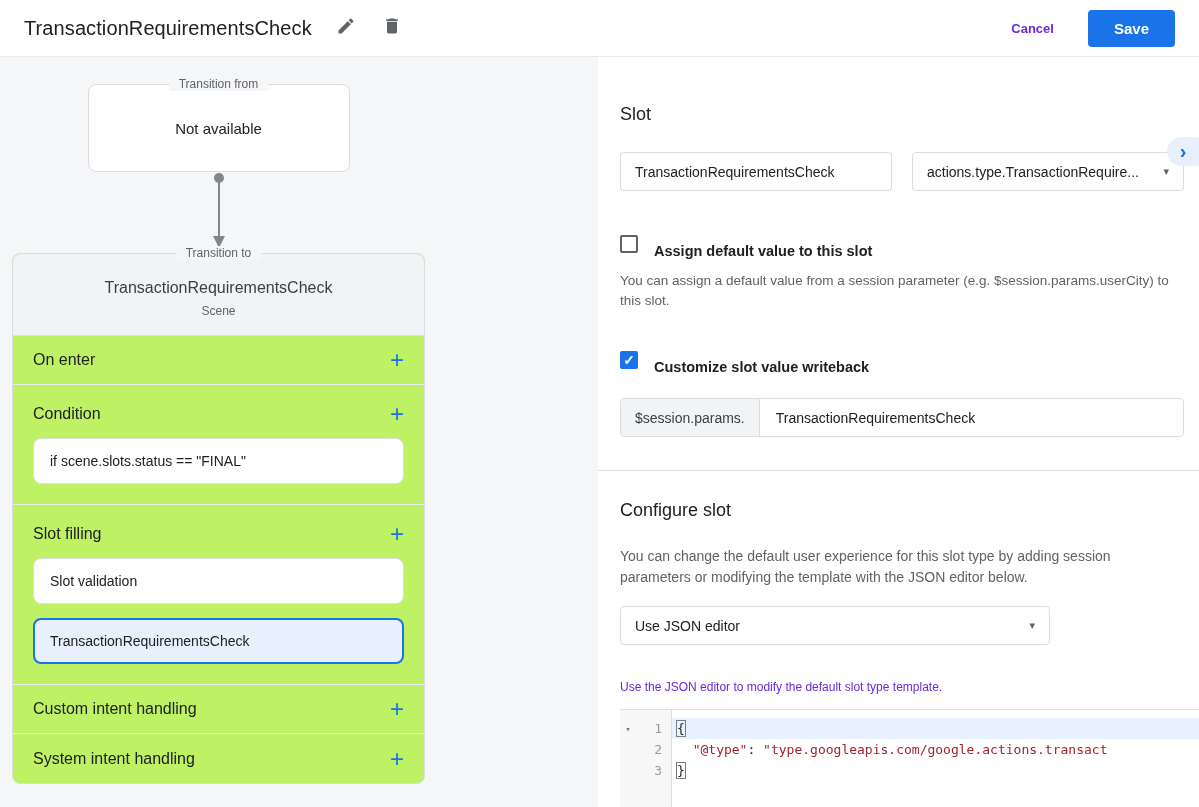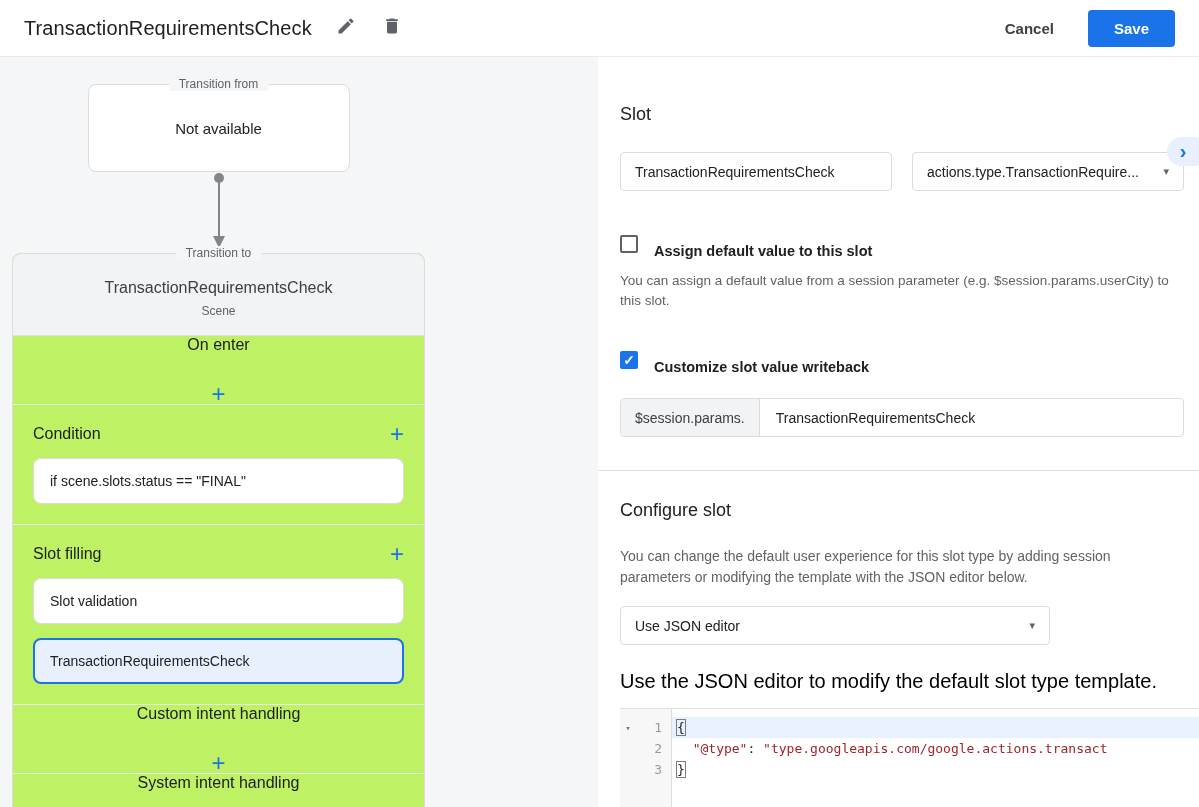--- a/index.html
+++ b/index.html
@@ -7,21 +7,21 @@
   body { font-family: "Liberation Sans", sans-serif; color: #202124; background: #fff; }
   .screen { width: 1199px; height: 807px; display: flex; flex-direction: column; }
 
   
   .topbar { height: 57px; flex: 0 0 57px; display: flex; align-items: center;
             padding: 0 24px; border-bottom: 1px solid #e8eaed; background: #fff; }
   .topbar-title { font-size: 20px; color: #202124; letter-spacing: .1px; }
   .topbar-icons { display: flex; align-items: center; margin-left: 22px; gap: 22px; }
   .icon-btn { width: 24px; height: 24px; display: flex; align-items: center; justify-content: center; cursor: pointer; }
   .spacer { flex: 1; }
-  .cancel-link { color: #404040; font-size: 15px; font-weight: 700; margin-right: 34px; cursor: pointer; }
+  .cancel-link { color: #6d28d9; font-size: 13px; font-weight: 700; margin-right: 34px; cursor: pointer; }
   .save-btn { background: #1a73e8; color: #fff; font-size: 15px; font-weight: 700;
               border: none; border-radius: 4px; padding: 10px 26px; cursor: pointer; }
 
   
   .content { flex: 1; display: flex; min-height: 0; }
   .left-panel { width: 598px; flex: 0 0 598px; background: #f5f6f7; position: relative; overflow: hidden; }
   .left-inner { width: 437px; }
   .right-panel { flex: 1; background: #fff; position: relative; padding-left: 22px; overflow: hidden; }
 
   
@@ -35,21 +35,21 @@
 
   
   .scene-card { margin: 0 12px; background: #bef264; border: 1px solid #dadce0; border-radius: 8px;
                 position: relative; }
   .scene-card .legend { background: #f5f6f7; }
   .scene-head { background: #f1f3f4; border-bottom: 1px solid #e0e0e0; border-radius: 8px 8px 0 0;
                 text-align: center; padding: 25px 16px 17px; }
   .scene-title { font-size: 16px; color: #3c4043; }
   .scene-sub { font-size: 12px; color: #5f6368; margin-top: 7px; }
   .card-row { display: flex; align-items: center; justify-content: space-between;
-              padding: 0 20px; height: 69px; border-bottom: 1px solid #e8eaed; flex-direction: column; }
+              padding: 0 20px; height: 49px; border-bottom: 1px solid #e8eaed; }
   .card-row:last-child { border-bottom: none; }
   .row-label { font-size: 16px; color: #202124; }
   .plus-btn { color: #1a73e8; font-size: 24px; font-weight: 400; line-height: 20px; cursor: pointer; }
   .card-section { padding: 15px 20px 20px; border-bottom: 1px solid #e8eaed; }
   .section-head { display: flex; align-items: center; justify-content: space-between; height: 28px; }
   .field-box { margin-top: 10px; border: 1px solid #dadce0; border-radius: 8px;
                padding: 14px 16px; font-size: 14px; color: #202124; background: #fff; }
   .field-box.selected { border: 2px solid #1a73e8; background: #e8f0fe; padding: 13px 15px; margin-top: 14px; cursor: pointer; }
 
   
@@ -75,21 +75,21 @@
   .writeback-field { display: flex; margin-top: 23px; margin-right: 15px; height: 39px;
                      border: 1px solid #dadce0; border-radius: 4px; overflow: hidden; background: #fff; }
   .wb-prefix { background: #f1f3f4; border-right: 1px solid #dadce0; display: flex; align-items: center;
                padding: 0 14px; font-size: 14px; color: #3c4043; flex: 0 0 auto; }
   .wb-value { display: flex; align-items: center; padding: 0 16px; font-size: 14px; color: #202124; flex: 1; }
 
   .h-divider { border-top: 1px solid #e0e0e0; margin-top: 33px; margin-left: -22px; }
   .config-h { font-size: 18px; color: #202124; margin-top: 29px; }
   .config-desc { font-size: 14px; color: #5f6368; margin-top: 25px; max-width: 565px; line-height: 1.5; }
   .editor-dd { width: 430px; margin-top: 18px; }
-  .editor-caption { font-size: 20px; color: #000000; margin-top: 25px; }
+  .editor-caption { font-size: 12px; color: #6d28d9; margin-top: 35px; }
 
   
   .code-editor { margin-top: 15px; border-top: 1px solid #e0e0e0; height: 147px;
                  display: flex; font-family: "DejaVu Sans Mono", monospace; font-size: 13px; background: #fff; }
   .gutter { width: 52px; flex: 0 0 52px; background: #f7f7f7; border-right: 1px solid #ddd;
             padding-top: 8px; }
   .gutter-line { height: 21px; display: flex; align-items: center; }
   .fold { width: 16px; text-align: center; color: #777; font-size: 9px; }
   .lineno { flex: 1; text-align: right; padding-right: 9px; color: #999; }
   .code-area { flex: 1; padding-top: 8px; overflow: hidden; }

